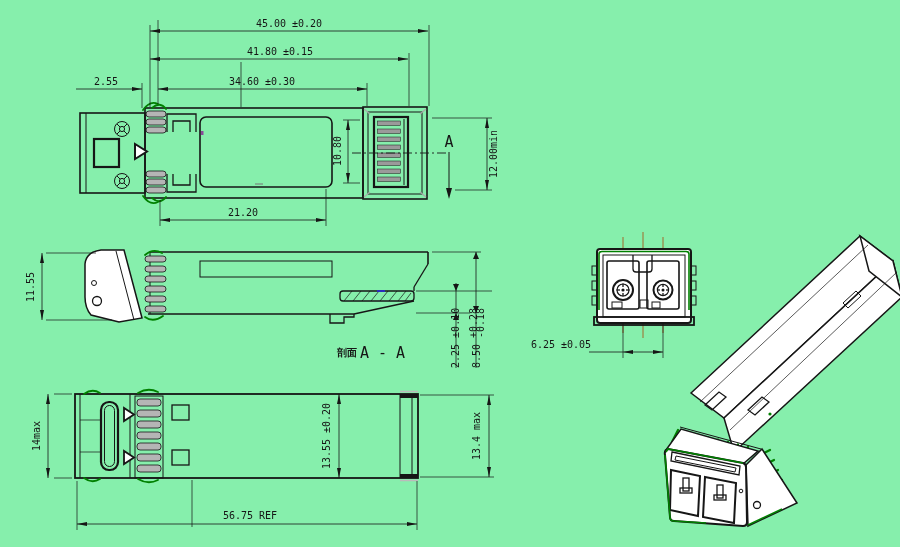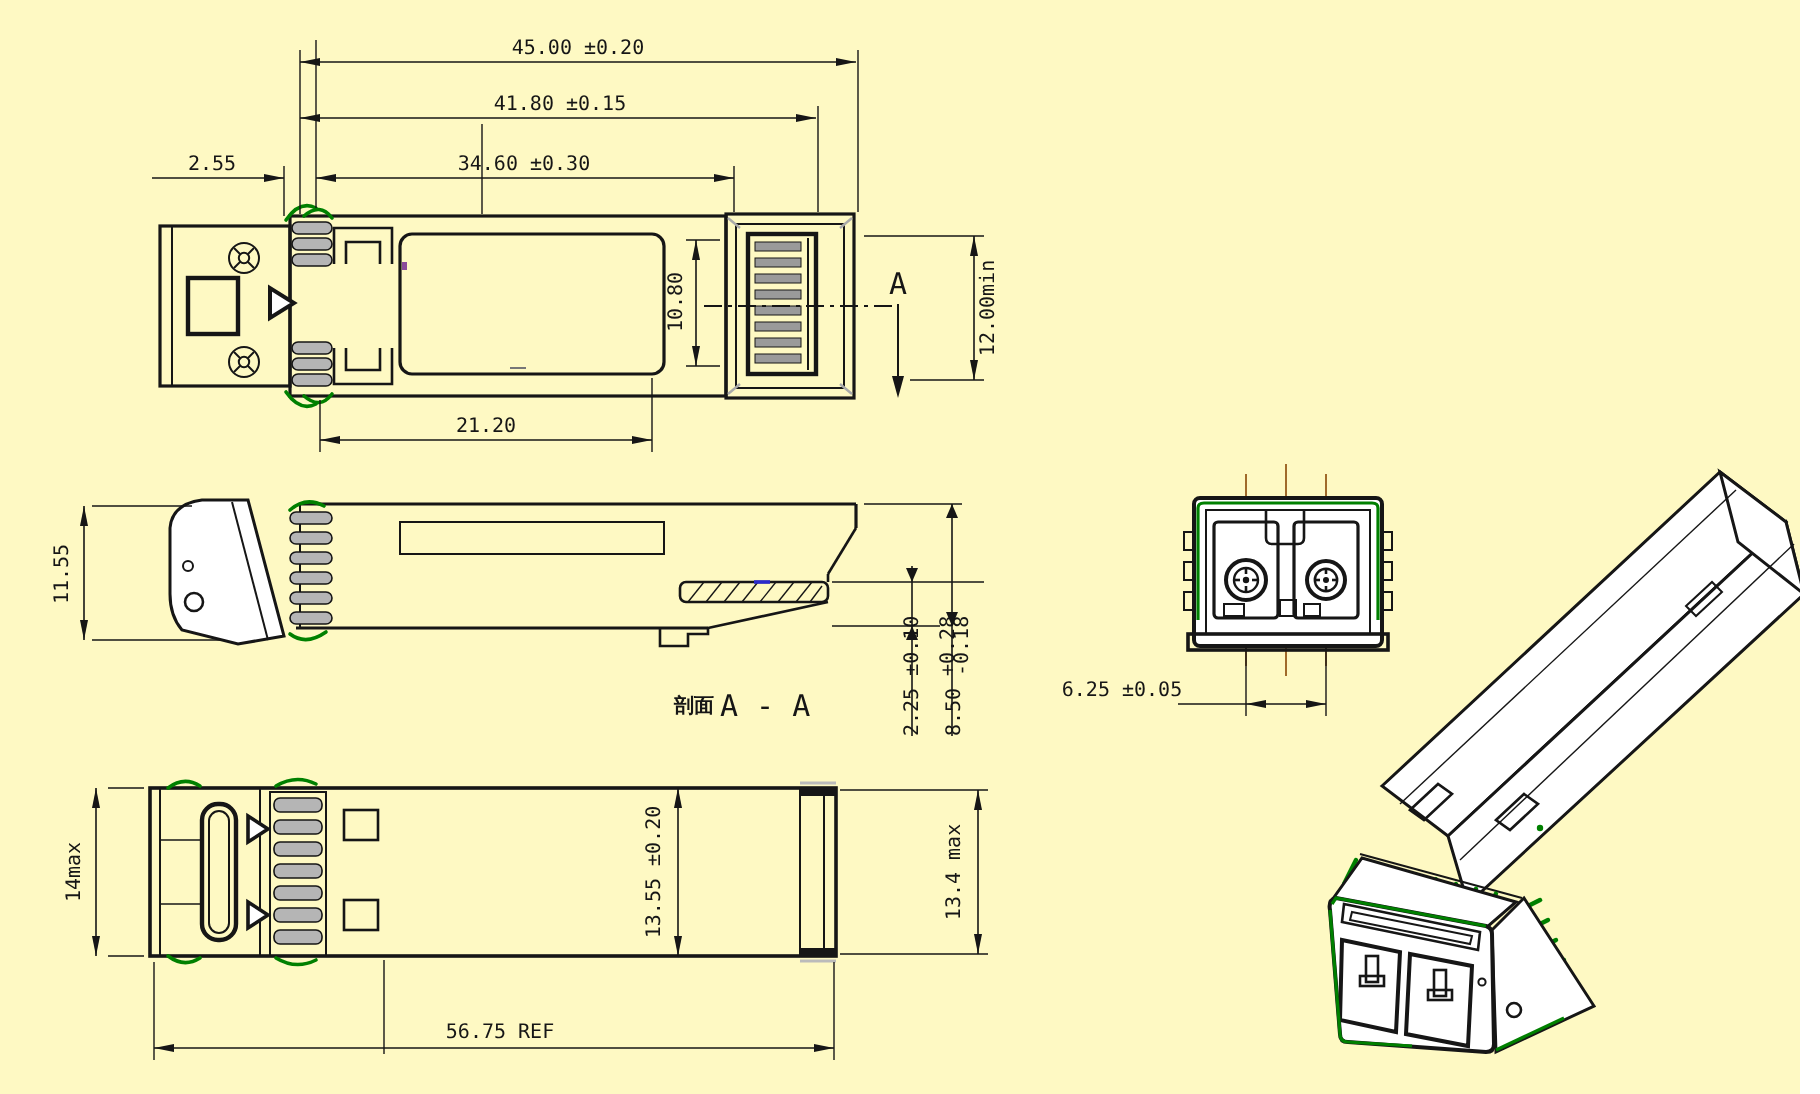--- a/index.html
+++ b/index.html
@@ -1,16 +1,16 @@
 <!DOCTYPE html>
 <html><head>
 <meta charset="utf-8">
 <style>
   html,body{margin:0;padding:0;background:#ffffff;}
-  #canvas{position:relative;width:900px;height:547px;background:#fef9c3;overflow:hidden;
+  #canvas{position:relative;width:900px;height:547px;background:#86efac;overflow:hidden;
           font-family:"DejaVu Sans Mono","Liberation Mono",monospace;}
   svg{position:absolute;left:0;top:0;}
   svg text{fill:#161616;font-family:"DejaVu Sans Mono","Liberation Mono",monospace;font-size:10px;}
   .outline{fill:none;stroke:#161616;stroke-width:1.6;}
   .outline-w{fill:#ffffff;stroke:#161616;stroke-width:1.5;}
   .thin{fill:none;stroke:#161616;stroke-width:1;}
   .detail{fill:none;stroke:#161616;stroke-width:1.3;}
   .bold{fill:none;stroke:#161616;stroke-width:2.2;}
   .ext{stroke:#161616;stroke-width:0.7;fill:none;}
   .dim{stroke:#161616;stroke-width:0.8;fill:none;}

